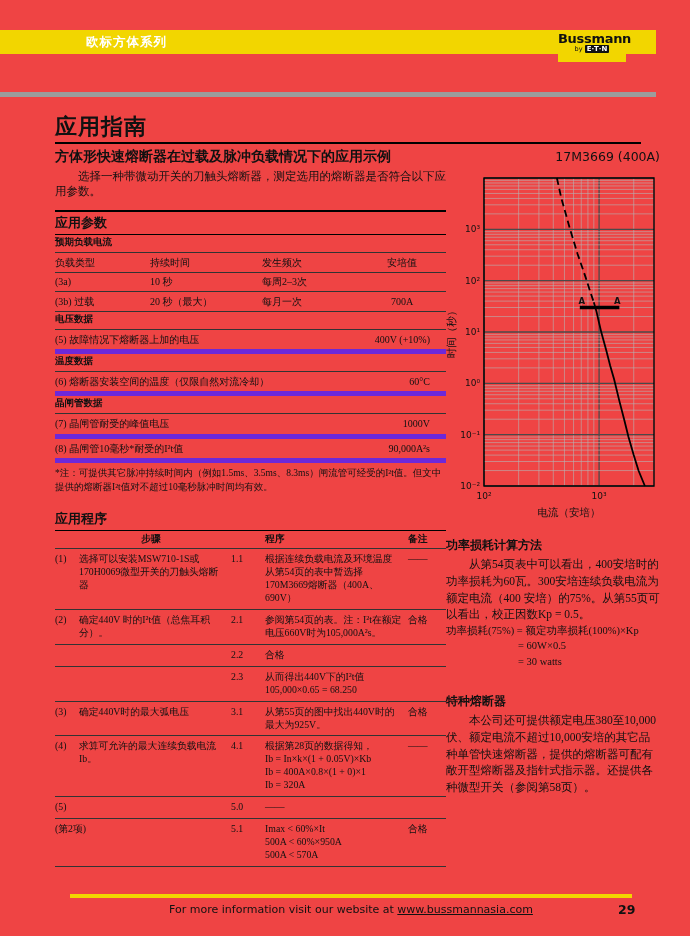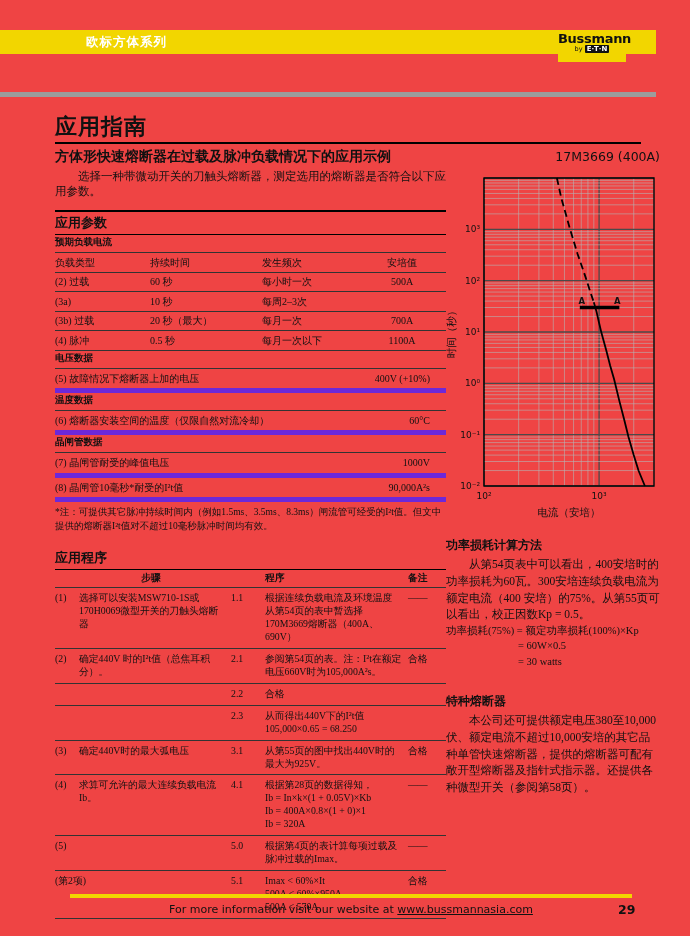--- a/index.html
+++ b/index.html
@@ -95,42 +95,30 @@
     <div class="ptable">
       <div class="tbl-title">应用参数</div>
       <div class="sec-h">预期负载电流</div>
       <div class="lrow lhead">
         <span class="c1">负载类型</span>
         <span class="c2">持续时间</span>
         <span class="c3">发生频次</span>
         <span class="c4">安培值</span>
       </div>
       <div class="lrow">
-        <span class="c1">(2) 过载</span>
-        <span class="c2">60 秒</span>
-        <span class="c3">每小时一次</span>
-        <span class="c4">500A</span>
-      </div>
-      <div class="lrow">
         <span class="c1">(3a)</span>
         <span class="c2">10 秒</span>
         <span class="c3">每周2–3次</span>
         <span class="c4"></span>
       </div>
       <div class="lrow">
         <span class="c1">(3b) 过载</span>
         <span class="c2">20 秒（最大）</span>
         <span class="c3">每月一次</span>
         <span class="c4">700A</span>
-      </div>
-      <div class="lrow">
-        <span class="c1">(4) 脉冲</span>
-        <span class="c2">0.5 秒</span>
-        <span class="c3">每月一次以下</span>
-        <span class="c4">1100A</span>
       </div>
 
       <div class="sec-h">电压数据</div>
       <div class="kvrow">
         <span>(5) 故障情况下熔断器上加的电压</span>
         <span class="val">400V (+10%)</span>
       </div>
 
       <div class="sec-h">温度数据</div>
       <div class="kvrow">
@@ -213,24 +201,20 @@
         <div class="p-line">Ib = In×k×(1 + 0.05V)×Kb</div>
         <div class="p-line">Ib = 400A×0.8×(1 + 0)×1</div>
         <div class="p-line">Ib = 320A</div>
       </div>
       <div class="pc4">——</div>
     </div>
 
     <div class="prow">
       <div class="pc1"><span class="pstep">(5)</span></div>
       <div class="pc2">5.0</div>
-      <div class="pc3">
-        <div class="p-line">根据第4页的表计算每项过载及脉冲过载的Imax。</div>
-
-      </div>
       <div class="pc4">——</div>
     </div>
 
     <div class="prow">
       <div class="pc1"><span class="pstep">(第2项)</span><span></span></div>
       <div class="pc2">5.1</div>
       <div class="pc3">
         <div class="p-line">Imax &lt; 60%×It</div>
         <div class="p-line">500A &lt; 60%×950A</div>
         <div class="p-line">500A &lt; 570A</div>

